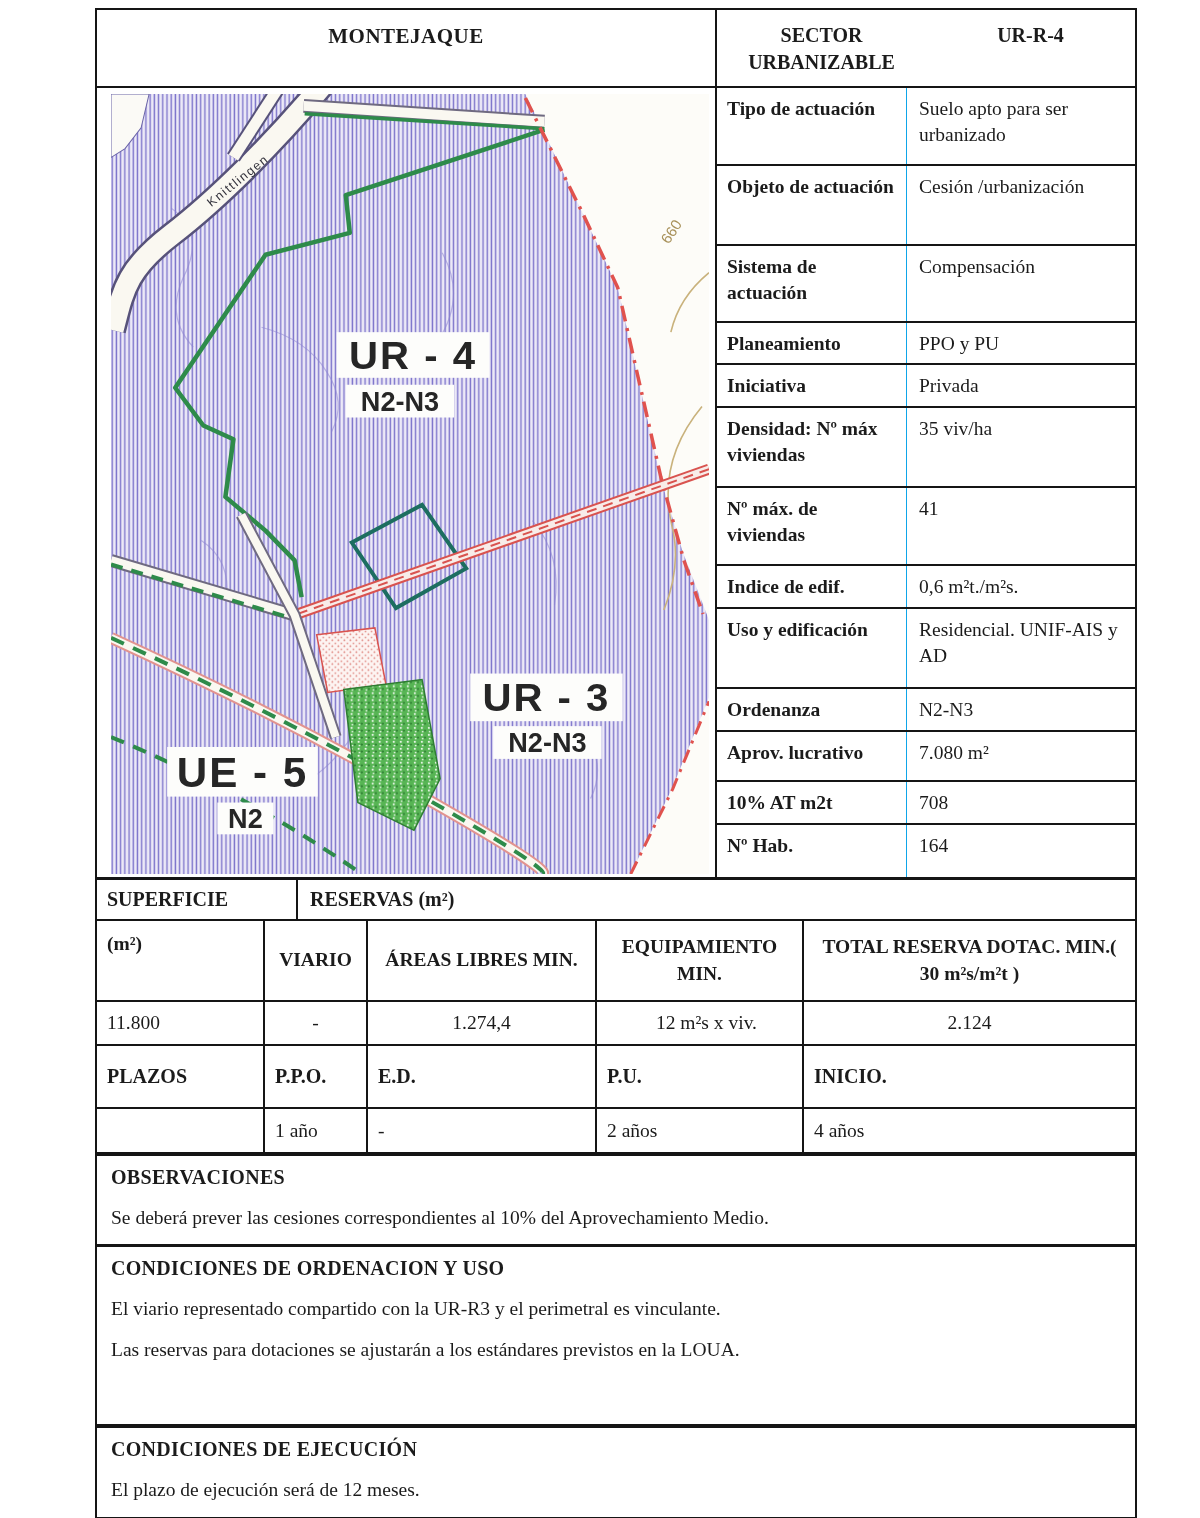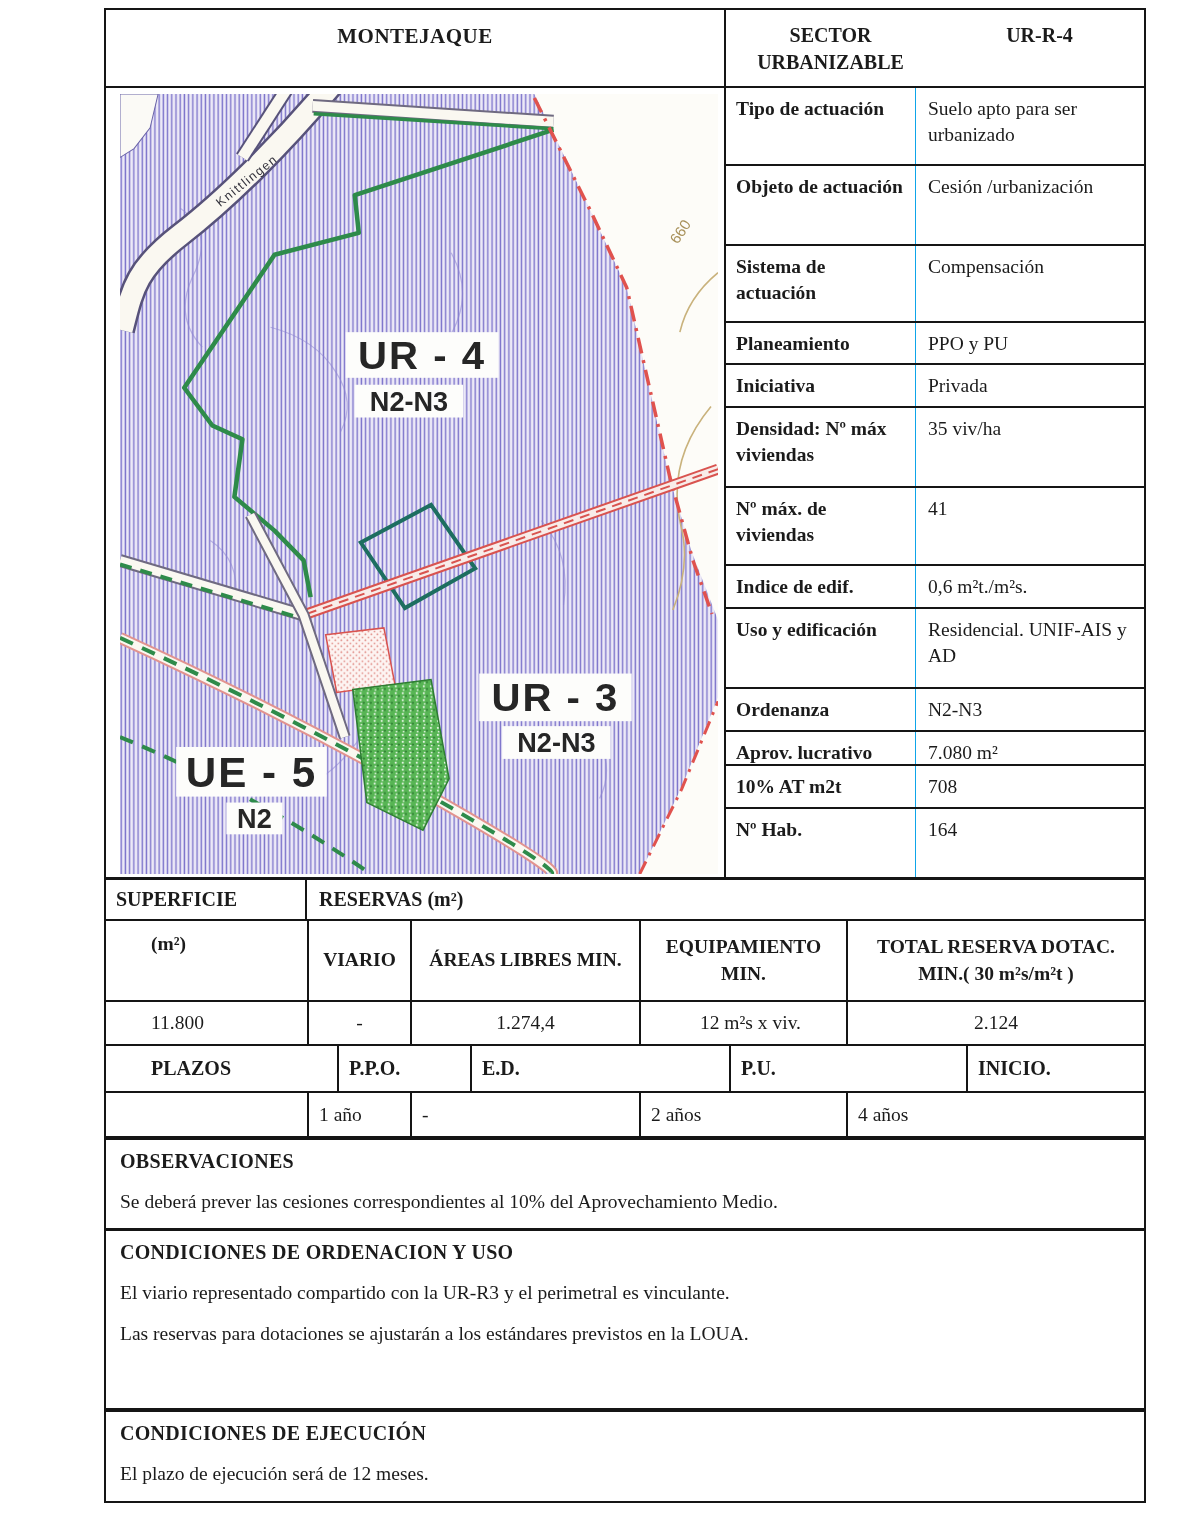--- a/index.html
+++ b/index.html
@@ -1,19 +1,19 @@
 <!DOCTYPE html>
 <html><head>
 <meta charset="utf-8">
 <style>
   * { box-sizing: border-box; margin: 0; padding: 0; }
   html,body { width:1200px; height:1518px; background:#ffffff; }
   body { font-family:"Liberation Serif", serif; color:#1b1b1b; position:relative; }
 
-  .sheet { position:absolute; left:104px; top:8px; width:1042px; border:2.5px solid #151515; background:#fff; }
+  .sheet { position:absolute; left:95px; top:8px; width:1042px; border:2.5px solid #151515; background:#fff; }
 
   .row { display:flex; border-top:2px solid #151515; width:100%; }
   .row.first { border-top:none; }
   .cell { border-left:2px solid #151515; }
   .cell.first { border-left:none; }
 
   
   .hdr-row { height:76px; }
   .hdr-left { width:618px; text-align:center; padding-top:14px; font-weight:bold; font-size:21px; letter-spacing:.5px; }
   .hdr-right { flex:1; display:flex; }
@@ -32,29 +32,29 @@
   .srow .val { flex:1; padding:8px 6px 4px 12px; }
   .srow.grow { flex:1; }
 
   
   .sup-row { height:42px; font-weight:bold; font-size:20px;gap:33px; }
   .sup-row .c0 { width:166px; padding:8px 0 0 10px; }
   .sup-row .cr { flex:1; padding:8px 0 0 12px; }
 
   .cols-row { height:81px; font-weight:bold; font-size:19.5px; }
   .cols-row .cell, .vals-row .cell, .plz-row .cell, .ano-row .cell { display:flex; flex-direction:column; justify-content:center; }
-  .w0 { width:166px;margin-left:35px; } .w1 { width:103px; } .w2 { width:229px; } .w3 { width:207px;padding-left:14px; } .w4 { flex:1; }
+  .w0 { width:166px; } .w1 { width:103px; } .w2 { width:229px; } .w3 { width:207px;padding-left:14px; } .w4 { flex:1; }
   .cols-row .cell { text-align:center; padding:4px 8px; line-height:1.35; }
   .cols-row .w0 { text-align:left; padding-left:10px; justify-content:flex-start; padding-top:10px; }
 
   .vals-row { height:44px; font-size:19.5px; }
   .vals-row .cell { text-align:center; }
   .vals-row .w0 { text-align:left; padding-left:10px; }
 
-  .plz-row { height:47px; font-weight:bold; font-size:20px;gap:30px; }
+  .plz-row { height:63px; font-weight:bold; font-size:20px; }
   .plz-row .cell { text-align:left; padding-left:10px; }
 
   .ano-row { height:45px; font-size:19.5px; }
   .ano-row .cell { text-align:left; padding-left:10px; }
 
   
   .section { display:block; padding:10px 16px 8px 14px; font-size:19.5px; }
   .section .stitle { font-weight:bold; font-size:20px; letter-spacing:.3px; }
   .section p { margin-top:16px; line-height:1.3; }
   .obs-row { border-top:4px solid #151515; min-height:92px; }
@@ -227,21 +227,21 @@
         <div class="val">0,6 m²t./m²s.</div>
       </div>
       <div class="srow" style="height:80px">
         <div class="lab">Uso y edificación</div>
         <div class="val">Residencial. UNIF-AIS y AD</div>
       </div>
       <div class="srow" style="height:43px">
         <div class="lab">Ordenanza</div>
         <div class="val">N2-N3</div>
       </div>
-      <div class="srow" style="height:34px">
+      <div class="srow" style="height:50px">
         <div class="lab">Aprov. lucrativo</div>
         <div class="val">7.080 m²</div>
       </div>
       <div class="srow" style="height:43px">
         <div class="lab">10% AT m2t</div>
         <div class="val">708</div>
       </div>
       <div class="srow grow">
         <div class="lab">Nº Hab.</div>
         <div class="val">164</div>

